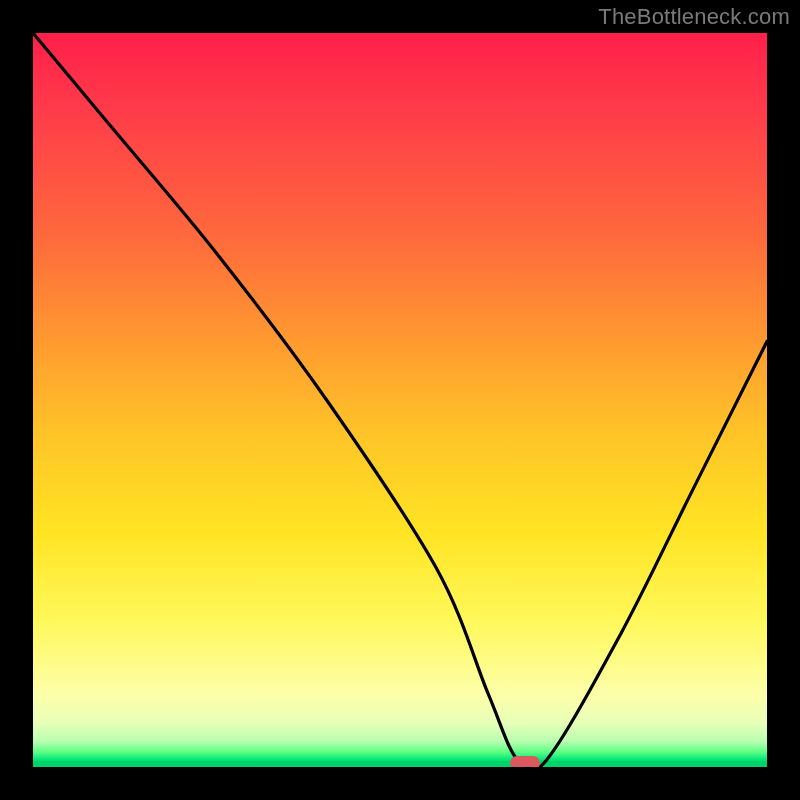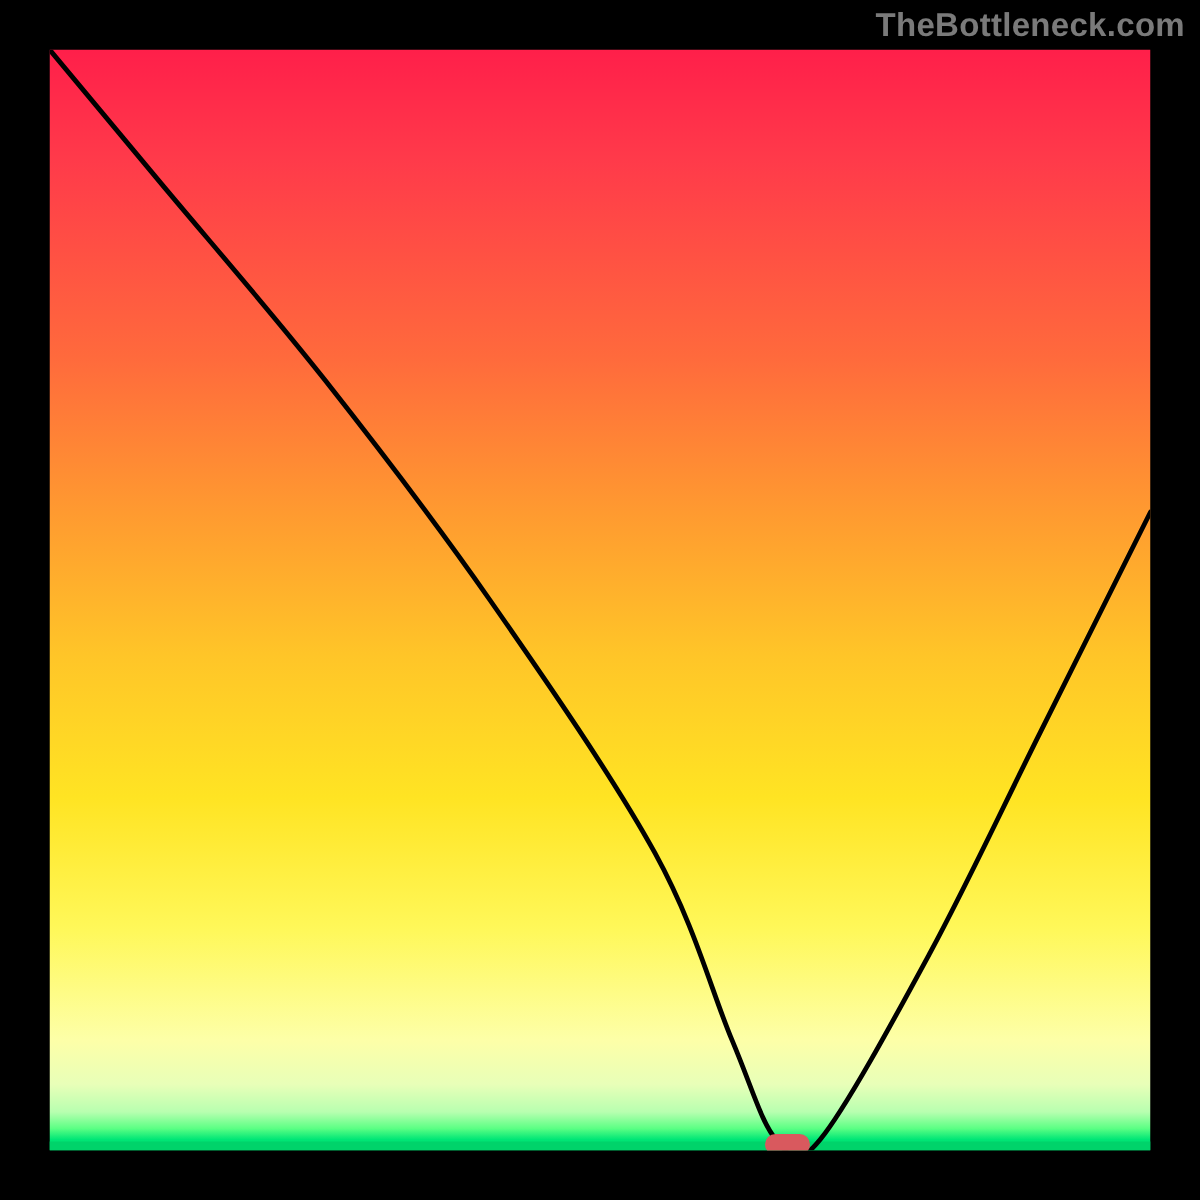--- a/index.html
+++ b/index.html
@@ -16,21 +16,21 @@
     width: 800px;
     height: 800px;
     background: #000;
   }
   .attribution {
     position: absolute;
     top: 4px;
     right: 10px;
     color: #7a7a7a;
     font-size: 22px;
-    font-weight: 700;
+    font-weight: 400;
     letter-spacing: 0.2px;
   }
   .plot-area {
     position: absolute;
     left: 33px;
     top: 33px;
     width: 734px;
     height: 734px;
     overflow: hidden;
   }

